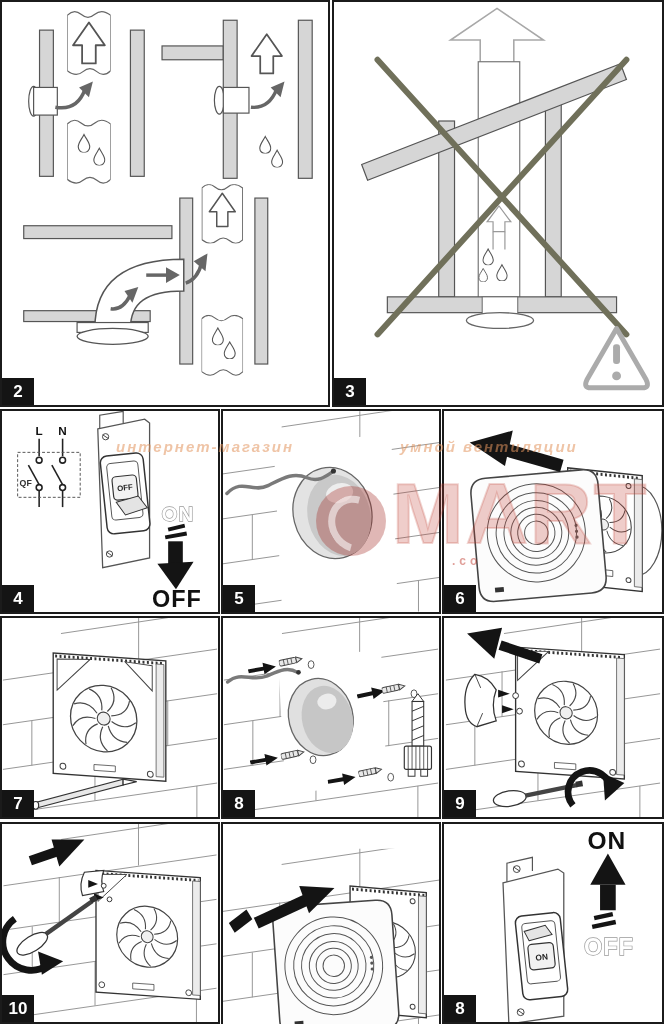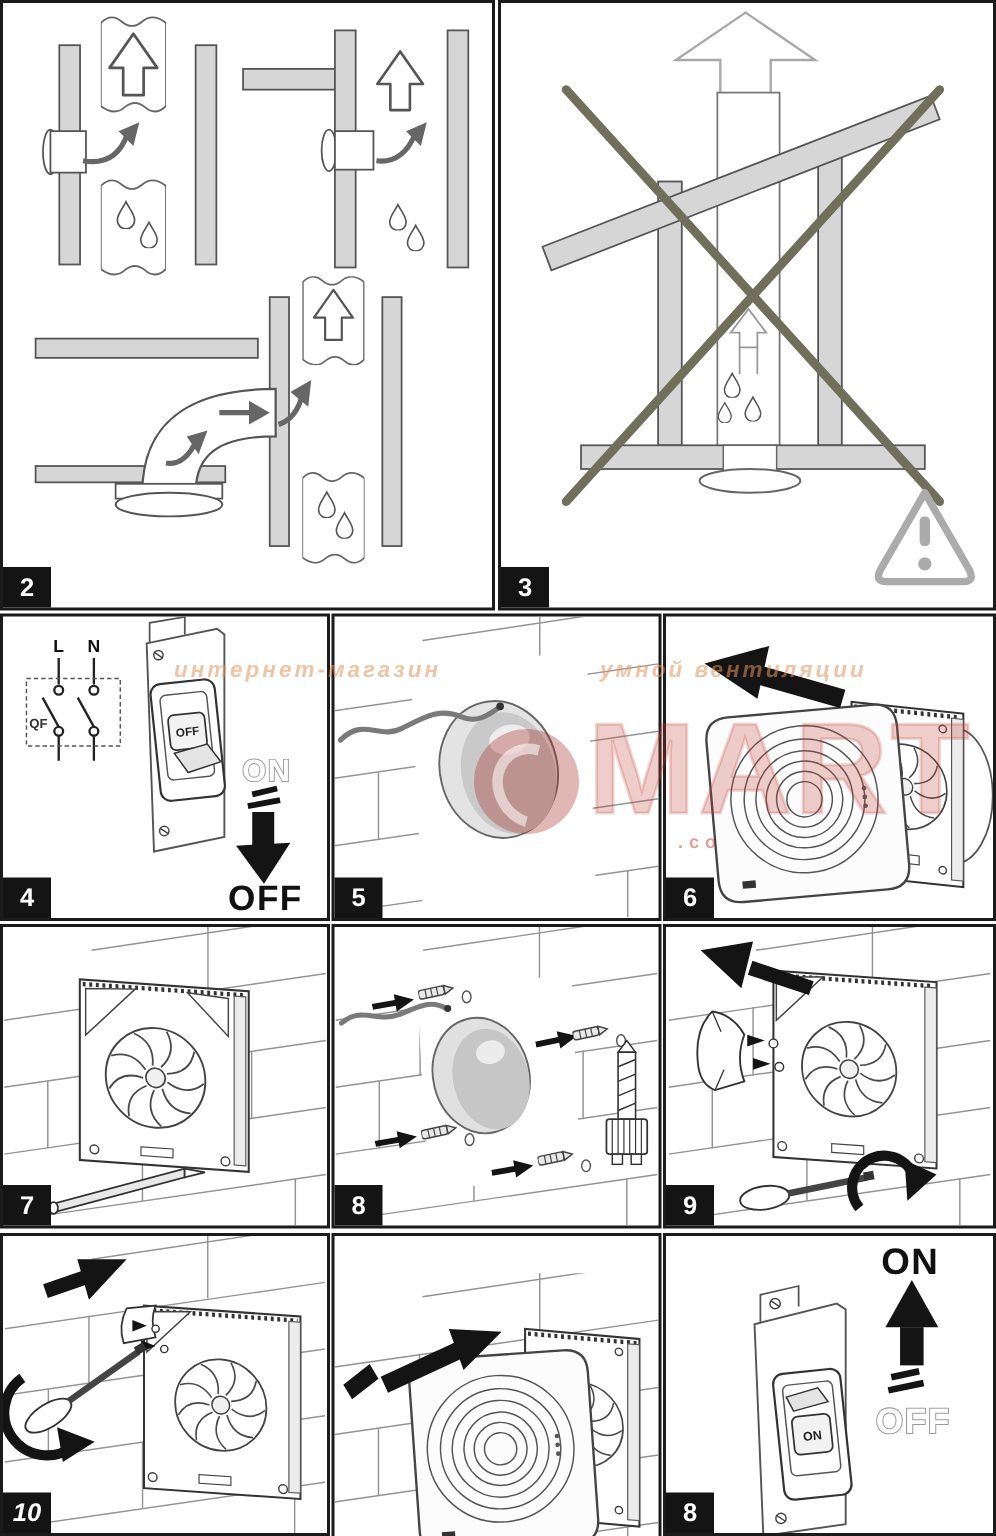--- a/index.html
+++ b/index.html
@@ -398,21 +398,21 @@
         <rect x="134" y="168" width="7" height="6" fill="#333" transform="rotate(-10 137 171)"></rect>
       </g>
       <g>
         <path d="M131,193 A22,22 0 1 1 170,178" stroke="#141414" stroke-width="7" fill="none"></path>
         <polygon points="162,160 184,170 164,188" fill="#141414"></polygon>
       </g>
     </svg>
     <div class="plate">9</div>
   </div>
 
-  <div class="panel" style="left:0;top:822px;width:220px;height:202px;font-style:italic;">
+  <div class="panel" style="left:0;top:822px;width:220px;height:202px;">
     <svg viewBox="0 0 221 205">
       <use href="#bricks" width="221" height="205"></use>
       <g transform="translate(96,48) skewY(4)">
         <rect x="0" y="0" width="108" height="126" fill="#fff" stroke="#333" stroke-width="1.4"></rect>
         <line x1="2" y1="3" x2="106" y2="3" stroke="#333" stroke-width="3" stroke-dasharray="2,2.5"></line>
         <rect x="100" y="4" width="8" height="118" fill="#ececec" stroke="#555" stroke-width="0.8"></rect>
         <use href="#impeller" x="18" y="30" width="70" height="70"></use>
         <polygon points="2,4 32,2 2,32" fill="#fff" stroke="#444" stroke-width="1"></polygon>
         <circle cx="6" cy="118" r="3" fill="#fff" stroke="#444" stroke-width="1"></circle>
         <circle cx="96" cy="120" r="3" fill="#fff" stroke="#444" stroke-width="1"></circle>

